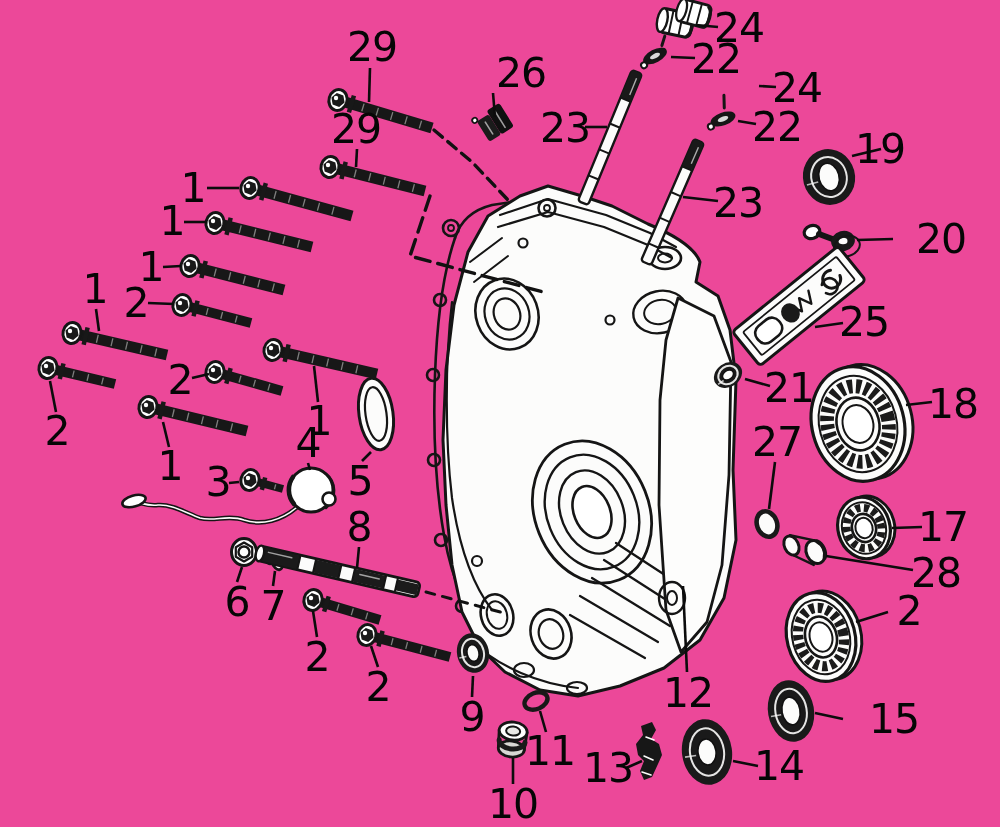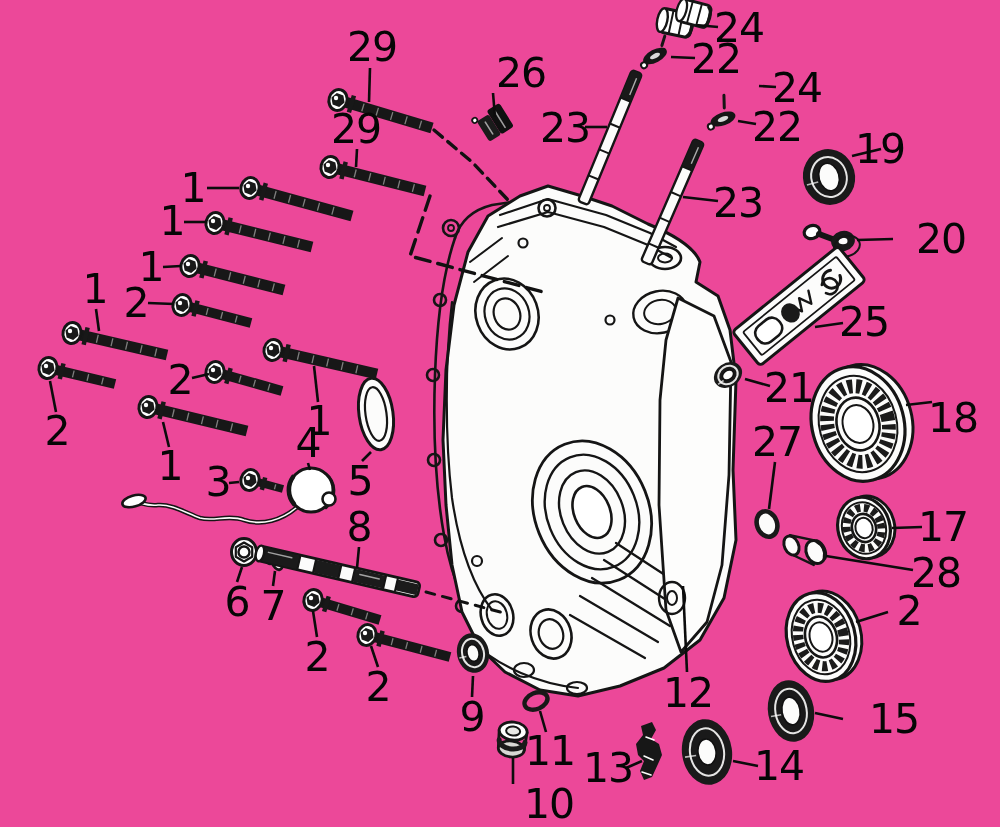--- a/index.html
+++ b/index.html
@@ -522,35 +522,35 @@
       <div class="callout" style="left: 172px; top: 221px;">1</div>
       <div class="callout" style="left: 941px; top: 239px; text-align: right;">20</div>
       <div class="callout" style="left: 151px; top: 267px;">1</div>
       <div class="callout" style="left: 136px; top: 303px;">2</div>
       <div class="callout" style="left: 95px; top: 289px;">1</div>
       <div class="callout" style="left: 864px; top: 322px;">25</div>
       <div class="callout" style="left: 180px; top: 380px;">2</div>
       <div class="callout" style="left: 57px; top: 431px;">2</div>
       <div class="callout" style="left: 319px; top: 421px;">1</div>
       <div class="callout" style="left: 789px; top: 388px;">21</div>
-      <div class="callout" style="left: 953px; top: 418px;">18</div>
+      <div class="callout" style="left: 953px; top: 404px;">18</div>
       <div class="callout" style="left: 170px; top: 466px;">1</div>
       <div class="callout" style="left: 308px; top: 443px;">4</div>
       <div class="callout" style="left: 777px; top: 442px;">27</div>
       <div class="callout" style="left: 218px; top: 482px;">3</div>
       <div class="callout" style="left: 360px; top: 481px;">5</div>
       <div class="callout" style="left: 943px; top: 527px;">17</div>
       <div class="callout" style="left: 359px; top: 527px;">8</div>
       <div class="callout" style="left: 936px; top: 573px;">28</div>
       <div class="callout" style="left: 909px; top: 611px;">2</div>
       <div class="callout" style="left: 237px; top: 602px;">6</div>
       <div class="callout" style="left: 273px; top: 606px;">7</div>
       <div class="callout" style="left: 317px; top: 657px;">2</div>
       <div class="callout" style="left: 378px; top: 687px;">2</div>
       <div class="callout" style="left: 472px; top: 717px;">9</div>
       <div class="callout" style="left: 688px; top: 693px;">12</div>
       <div class="callout" style="left: 550px; top: 751px;">11</div>
       <div class="callout" style="left: 608px; top: 768px;">13</div>
-      <div class="callout" style="left: 513px; top: 804px; margin-left: 36px;">10</div>
+      <div class="callout" style="left: 513px; top: 804px;">10</div>
       <div class="callout" style="left: 779px; top: 766px;">14</div>
       <div class="callout" style="left: 894px; top: 719px;">15</div>
     </div>
 </div>
 
 </body></html>

